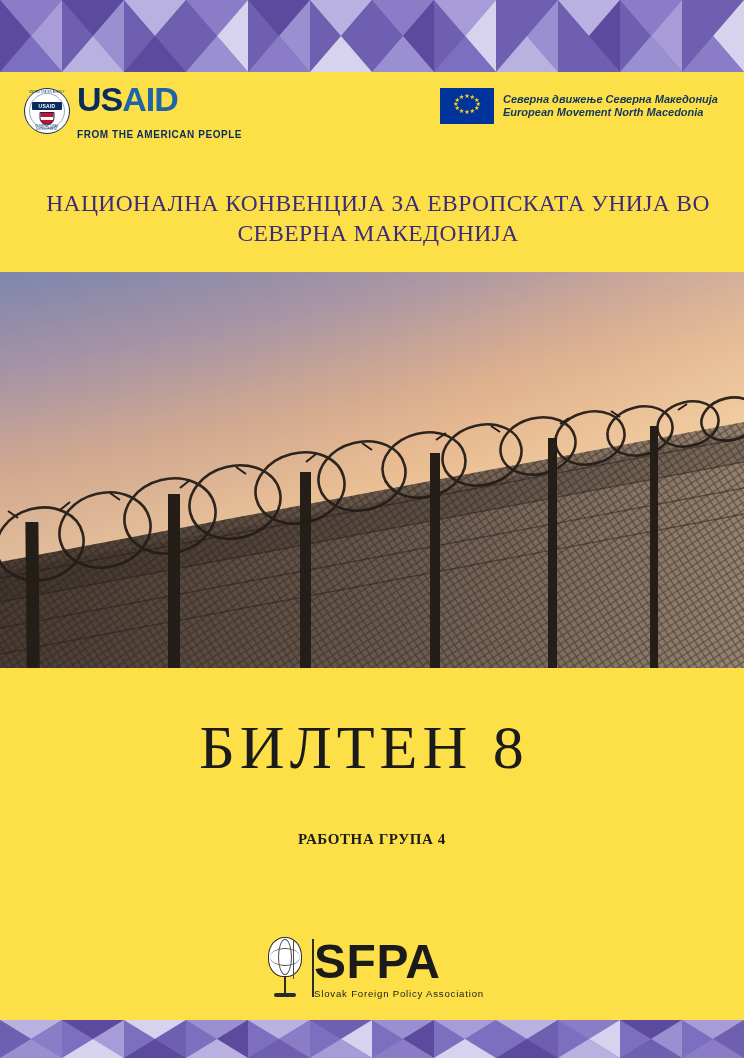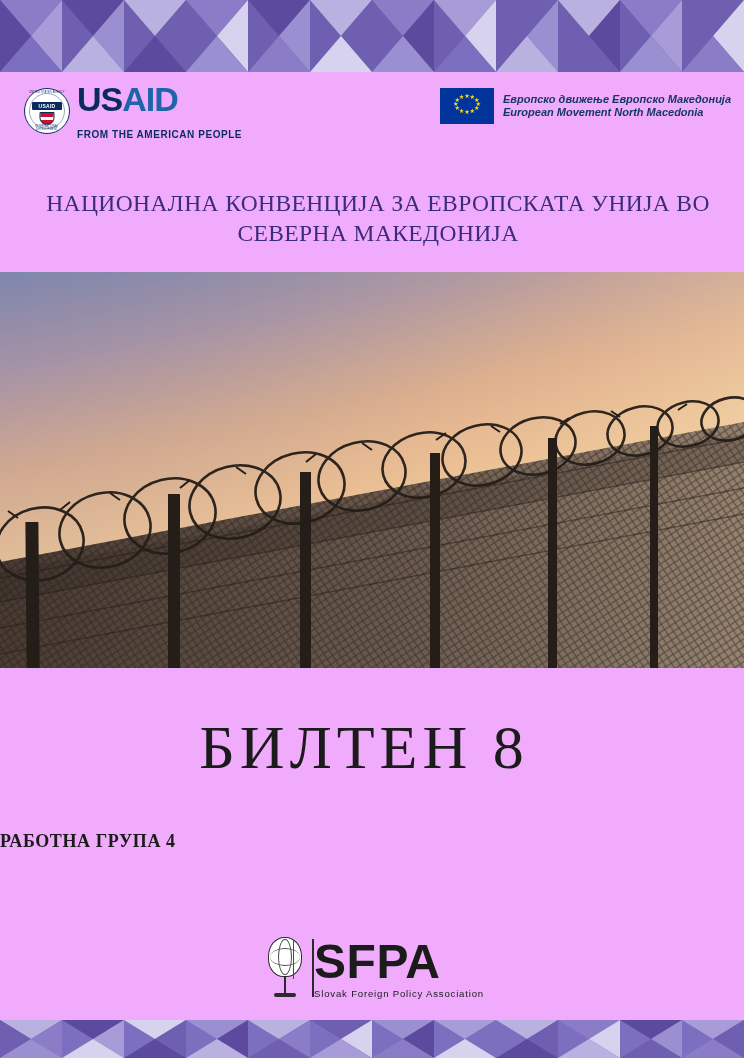--- a/index.html
+++ b/index.html
@@ -7,21 +7,21 @@
     width: 744px;
     height: 1058px;
     font-family: "Liberation Sans", sans-serif;
     background: #ffffff;
     overflow: hidden;
   }
   .page {
     position: relative;
     width: 744px;
     height: 1058px;
-    background: #f0abfc;
+    background: #fde047;
   }
 
   
   .band {
     position: absolute;
     left: 0;
     width: 744px;
     overflow: hidden;
   }
   .band-top { top: 0; height: 72px; }
@@ -211,23 +211,24 @@
     font-size: 62px;
     line-height: 1;
     letter-spacing: 5px;
     color: #1b1b1b;
   }
   .subtitle {
     position: absolute;
     top: 828px;
     left: 0;
     width: 744px;
+    text-align: center;
     font-family: "Liberation Serif", serif;
     font-weight: bold;
-    font-size: 18px;
+    font-size: 15px;
     line-height: 1.55;
     letter-spacing: .6px;
     color: #1b1b1b;
   }
 
   
   .sfpa {
     position: absolute;
     top: 935px;
     left: 0;
@@ -389,21 +390,21 @@
         <span class="star" style="left:68%;top:56%">★</span>
         <span class="star" style="left:60%;top:64%">★</span>
         <span class="star" style="left:50%;top:66%">★</span>
         <span class="star" style="left:40%;top:64%">★</span>
         <span class="star" style="left:32%;top:56%">★</span>
         <span class="star" style="left:29%;top:44%">★</span>
         <span class="star" style="left:32%;top:32%">★</span>
         <span class="star" style="left:40%;top:24%">★</span>
       </div>
       <div class="emnm-text">
-        <div class="l1">Европско движење Европско Македонија</div>
+        <div class="l1">Северна движење Северна Македонија</div>
         <div class="l2">European Movement North Macedonia</div>
       </div>
     </div>
   </div>
 
   <div class="heading">НАЦИОНАЛНА КОНВЕНЦИЈА ЗА ЕВРОПСКАТА УНИЈА ВО СЕВЕРНА МАКЕДОНИЈА</div>
 
   <div class="hero">
     <svg viewBox="0 0 744 396" preserveAspectRatio="none" aria-hidden="true">
       <defs>

